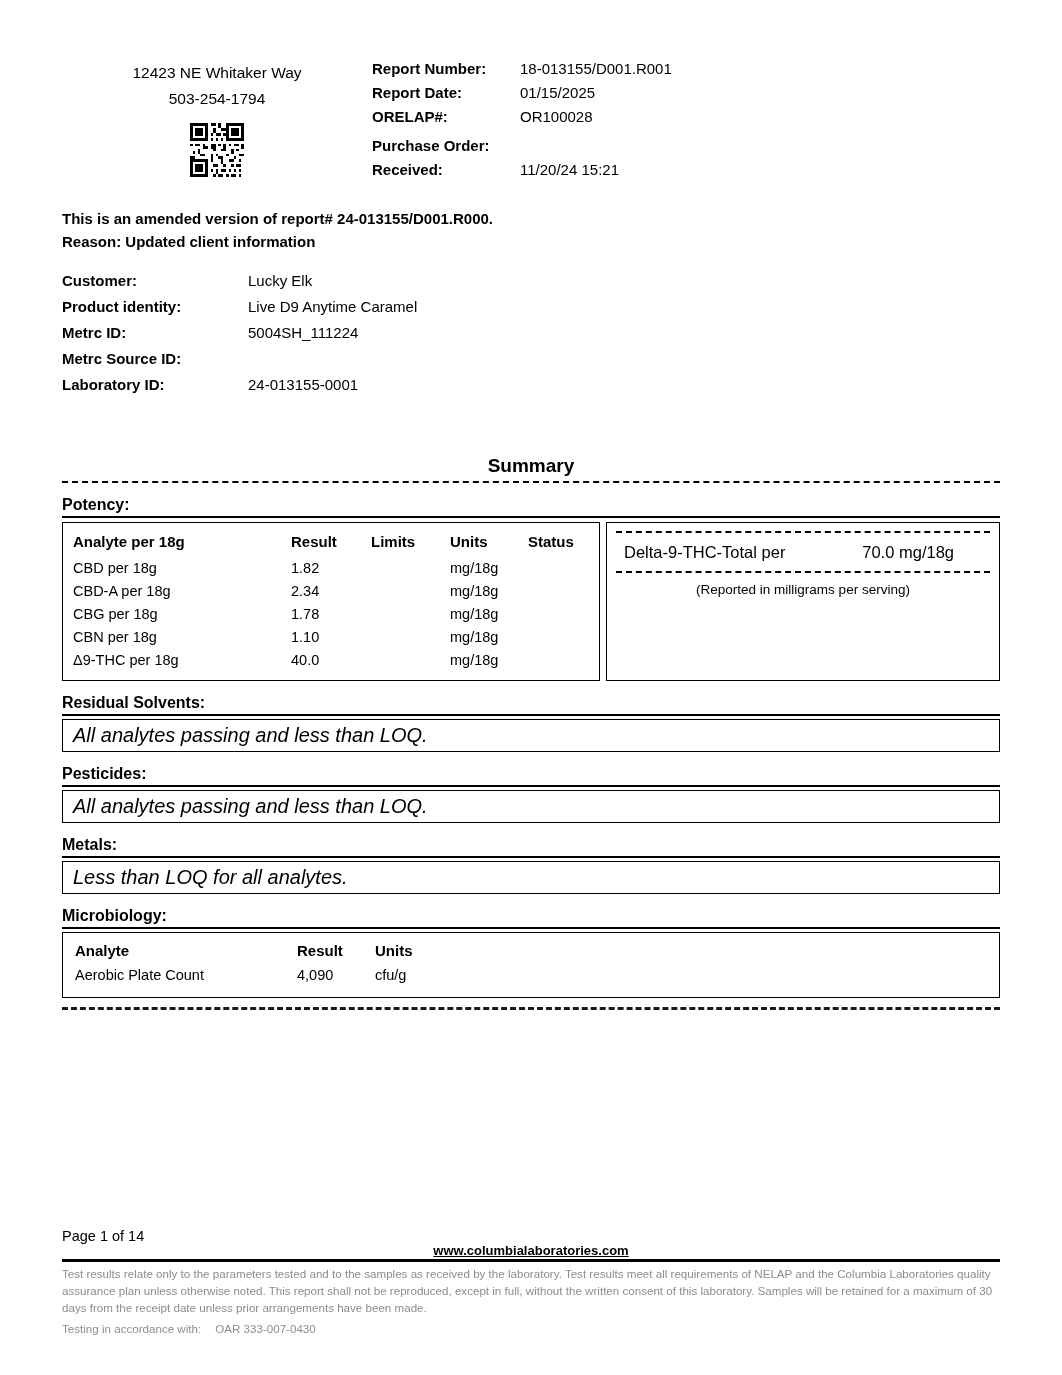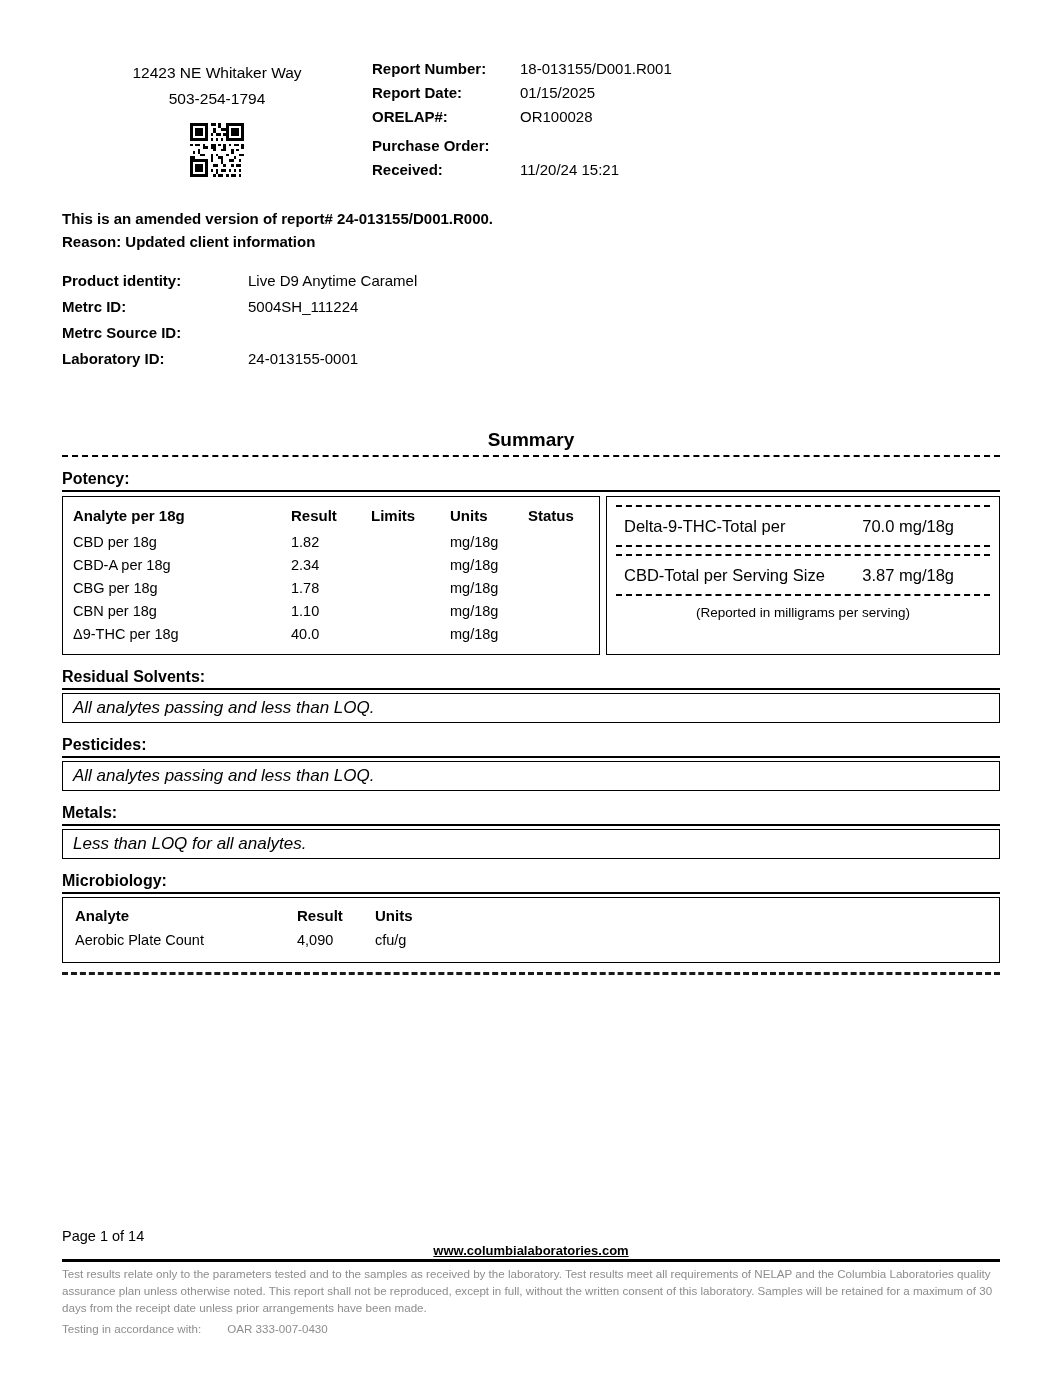--- a/index.html
+++ b/index.html
@@ -35,21 +35,21 @@
   .si-row { display: flex; margin-bottom: 9px; }
   .si-row .lbl { font-weight: bold; width: 186px; font-size: 15px; }
   .si-row .val { font-size: 15px; }
 
   
   .summary-title { text-align: center; font-weight: bold; font-size: 19px; margin-top: 62px; }
   .dashed-line { border-top: 2px dashed #000; margin-top: 4px; }
   .dashed-line.thick { border-top: 3px dashed #1a1a1a; margin-top: 9px; }
 
   .section-title { font-weight: bold; font-size: 16px; margin-top: 13px; padding-bottom: 2px; border-bottom: 2px solid #000; }
-  .note-box { border: 1.6px solid #000; margin-top: 3px; padding: 4px 10px; font-size: 17px; font-style: italic; }
+  .note-box { border: 1.6px solid #000; margin-top: 3px; padding: 4px 10px; font-size: 20px; font-style: italic; }
 
   .potency-wrap { display: flex; gap: 6px; margin-top: 4px; align-items: stretch; justify-content: space-between; }
   .pot-table { border: 1.8px solid #000; width: 538px; padding: 6px 10px 8px 10px; }
   .pot-row { display: flex; line-height: 23px; font-size: 14.5px; }
   .pot-row.head { font-weight: bold; font-size: 15px; line-height: 26px; margin-bottom: 2px; }
   .c-analyte { width: 218px; }
   .c-result  { width: 80px; }
   .c-limits  { width: 79px; }
   .c-units   { width: 78px; }
   .c-status  { width: 60px; }
@@ -68,21 +68,21 @@
   .m-result  { width: 78px; }
   .m-units   { width: 120px; }
 
   
   .footer { position: absolute; left: 62px; right: 62px; top: 1228px; }
   .page-num { text-align: left; font-size: 14.5px; margin-bottom: 0px; }
   .site-line { border-bottom: 3px solid #000; text-align: center; line-height: 1; padding-bottom: 1px; margin-top: -2px; }
   .website { font-weight: bold; font-size: 13px; text-decoration: underline; color: #000; }
   .disclaimer { color: #8d8d8d; font-size: 11.6px; line-height: 1.45; margin-top: 4px; }
   .accordance { color: #8d8d8d; font-size: 11.6px; margin-top: 6px; display: flex; }
-  .accordance .a-val { margin-left: 26px; }
+  .accordance .a-val { margin-left: 14px; }
 </style>
 </head>
 <body>
 
 <div class="page">
   <div class="content">
 
     <div class="header">
 
       <div class="addr-block">
@@ -122,20 +122,24 @@
       </div>
     </div>
 
     <div class="amended">
       <div>This is an amended version of report# 24-013155/D001.R000.</div>
       <div>Reason: Updated client information</div>
     </div>
 
     <div class="sample-info">
       <div class="si-row">
+        <span class="lbl">Customer:</span>
+        <span class="val">Lucky Elk</span>
+      </div>
+      <div class="si-row">
         <span class="lbl">Product identity:</span>
         <span class="val">Live D9 Anytime Caramel</span>
       </div>
       <div class="si-row">
         <span class="lbl">Metrc ID:</span>
         <span class="val">5004SH_111224</span>
       </div>
       <div class="si-row">
         <span class="lbl">Metrc Source ID:</span>
         <span class="val"></span>
@@ -194,24 +198,20 @@
           <span class="c-units">mg/18g</span>
           <span class="c-status"></span>
         </div>
       </div>
 
       <div class="totals-box">
         <div class="total-row">
           <span class="t-lbl">Delta-9-THC-Total per</span>
           <span class="t-val">70.0 mg/18g</span>
         </div>
-        <div class="total-row">
-          <span class="t-lbl">CBD-Total per Serving Size</span>
-          <span class="t-val">3.87 mg/18g</span>
-        </div>
         <div class="totals-note">(Reported in milligrams per serving)</div>
       </div>
     </div>
 
     <div class="section-title">Residual Solvents:</div>
     <div class="note-box">All analytes passing and less than LOQ.</div>
 
     <div class="section-title">Pesticides:</div>
     <div class="note-box">All analytes passing and less than LOQ.</div>
 

